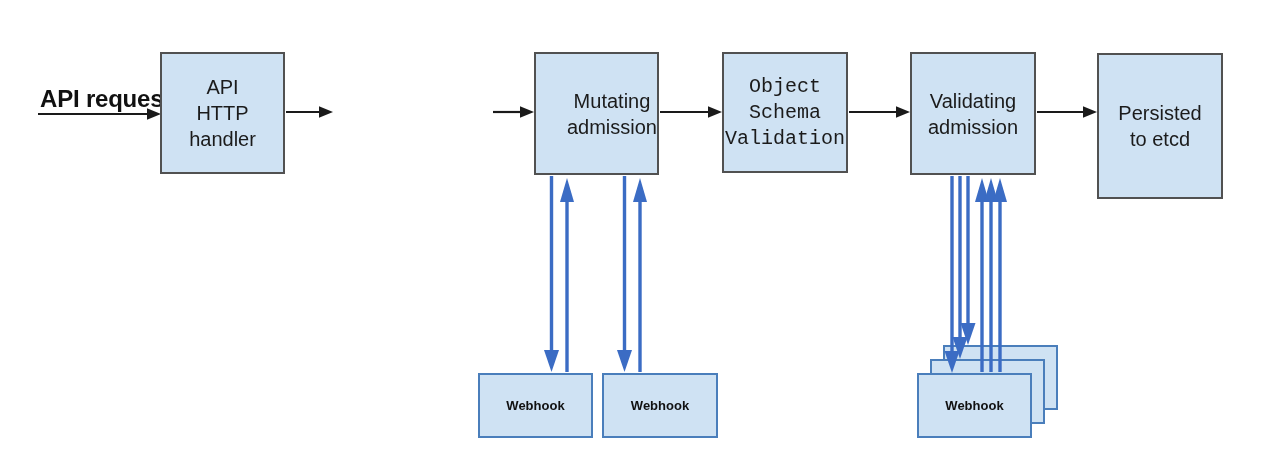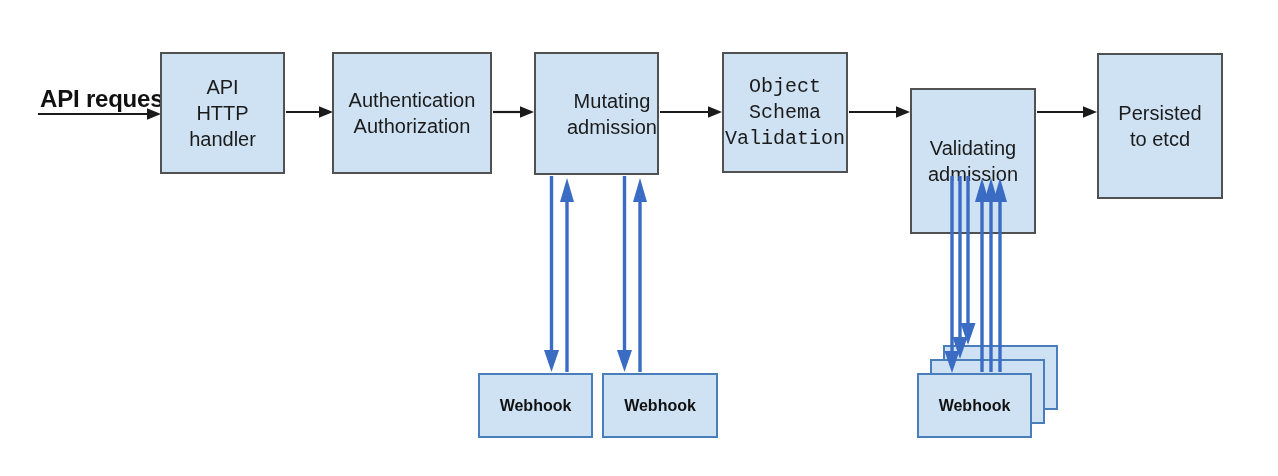--- a/index.html
+++ b/index.html
@@ -64,21 +64,21 @@
   .webhook {
     position: absolute;
     z-index: 2;
     background: var(--box-fill);
     border: 2px solid var(--webhook-border);
     display: flex;
     align-items: center;
     justify-content: center;
   }
   .webhook-label {
-    font-size: 16px;
+    font-size: 13px;
     font-weight: 600;
     color: #111111;
     white-space: pre-line;
   }
   .entry-label {
     position: absolute;
     z-index: 2;
     left: 40px;
     top: 85px;
     width: 124px;
@@ -121,34 +121,30 @@
     </g>
   </svg>
 
   <div class="entry-label">API request</div>
 
   <div class="stage" style="left:160px; top:52px; width:125px; height:122px;">
     <div class="stage-label">API
 HTTP
 handler</div>
   </div>
-  <div class="stage" style="left:332px; top:52px; width:160px; height:122px;">
-    <div class="stage-label">Authentication
-Authorization</div>
-  </div>
   <div class="stage" style="left:534px; top:52px; width:125px; height:123px;justify-content:flex-end;">
     <div class="stage-label">Mutating
 admission</div>
   </div>
   <div class="stage" style="left:722px; top:52px; width:126px; height:121px;font-family:Liberation Mono, monospace;">
     <div class="stage-label">Object
 Schema
 Validation</div>
   </div>
-  <div class="stage" style="left:910px; top:52px; width:126px; height:146px;margin-top:36px;">
+  <div class="stage" style="left:910px; top:52px; width:126px; height:123px;">
     <div class="stage-label">Validating
 admission</div>
   </div>
   <div class="stage" style="left:1097px; top:53px; width:126px; height:146px;">
     <div class="stage-label">Persisted
 to etcd</div>
   </div>
 
   <div class="webhook" style="left:478px; top:373px; width:115px; height:65px;">
     <div class="webhook-label">Webhook</div>

